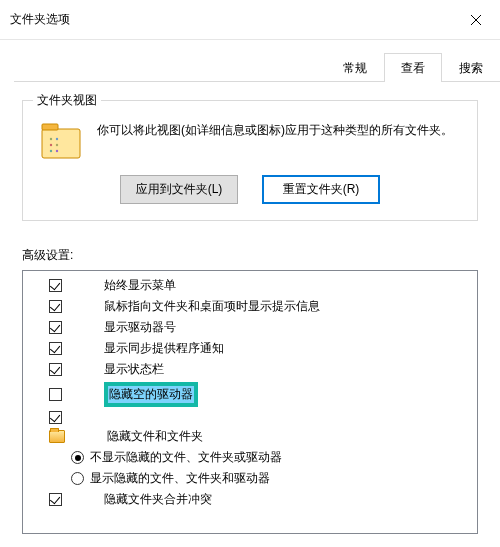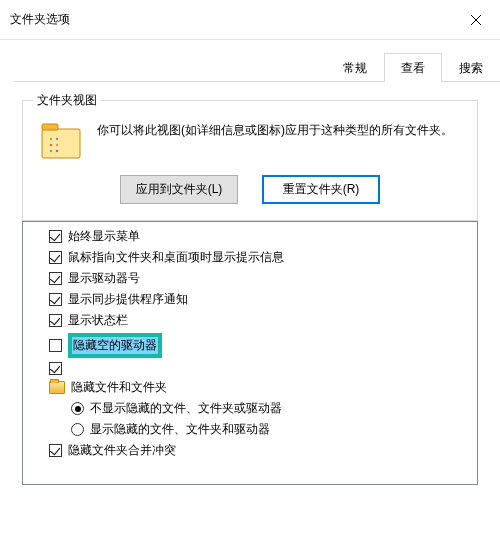--- a/index.html
+++ b/index.html
@@ -43,20 +43,21 @@
   }
   .tab.active {
     border-color: #d9d9d9;
     background: #fff;
   }
   .content { padding: 18px 22px 0 22px; }
   .groupbox {
     border: 1px solid #d9d9d9;
     padding: 20px 16px 16px;
     position: relative;
+    margin-bottom: 26px;
   }
   .groupbox-label {
     position: absolute;
     top: -9px; left: 10px;
     background: #fff;
     padding: 0 4px;
     font-size: 12px;
   }
   .view-row { display: flex; gap: 14px; }
   .folder-icon-wrap {
@@ -94,21 +95,21 @@
     padding: 4px 0 0 4px;
   }
   .tree { list-style: none; margin: 0; padding: 0; }
   .tree li {
     display: flex;
     align-items: center;
     padding: 2px 0;
     white-space: nowrap;
     font-size: 12px;
   }
-  .lvl1 { padding-left: 22px !important; }
+  .lvl1 { padding-left: 22px !important; gap: 36px; }
   .lvl2 { padding-left: 44px !important; }
   .cb, .rb {
     width: 13px; height: 13px;
     border: 1px solid #333;
     margin-right: 6px;
     flex: none;
     display: flex; align-items: center; justify-content: center;
     background: #fff;
   }
   .rb { border-radius: 50%; }
@@ -183,20 +184,21 @@
         </svg>
       </div>
       <div class="view-text">你可以将此视图(如详细信息或图标)应用于这种类型的所有文件夹。</div>
     </div>
     <div class="btn-row">
       <div class="btn">应用到文件夹(L)</div>
       <div class="btn accent">重置文件夹(R)</div>
     </div>
   </div>
 
+  <div class="adv-label">高级设置:</div>
   <div class="listbox">
     <ul class="tree" id="tree">
         <li class="lvl1">
           <span class="cb checked"></span>
           <span>始终显示菜单</span>
         </li>
         <li class="lvl1">
           <span class="cb checked"></span>
           <span>鼠标指向文件夹和桌面项时显示提示信息</span>
         </li>

